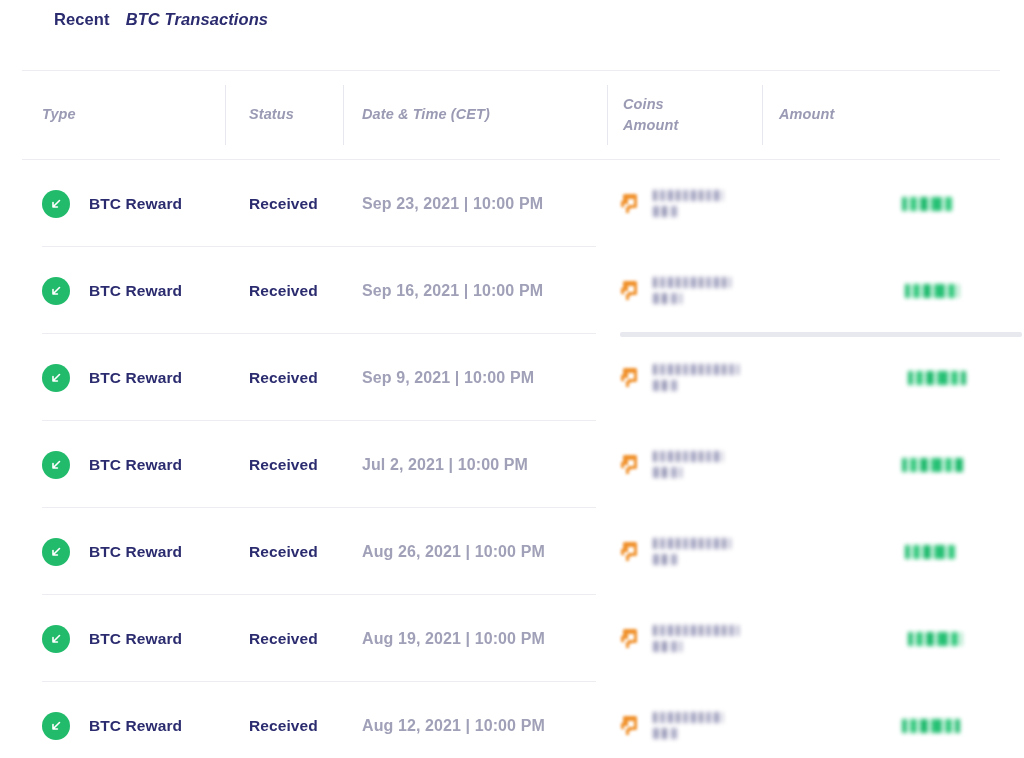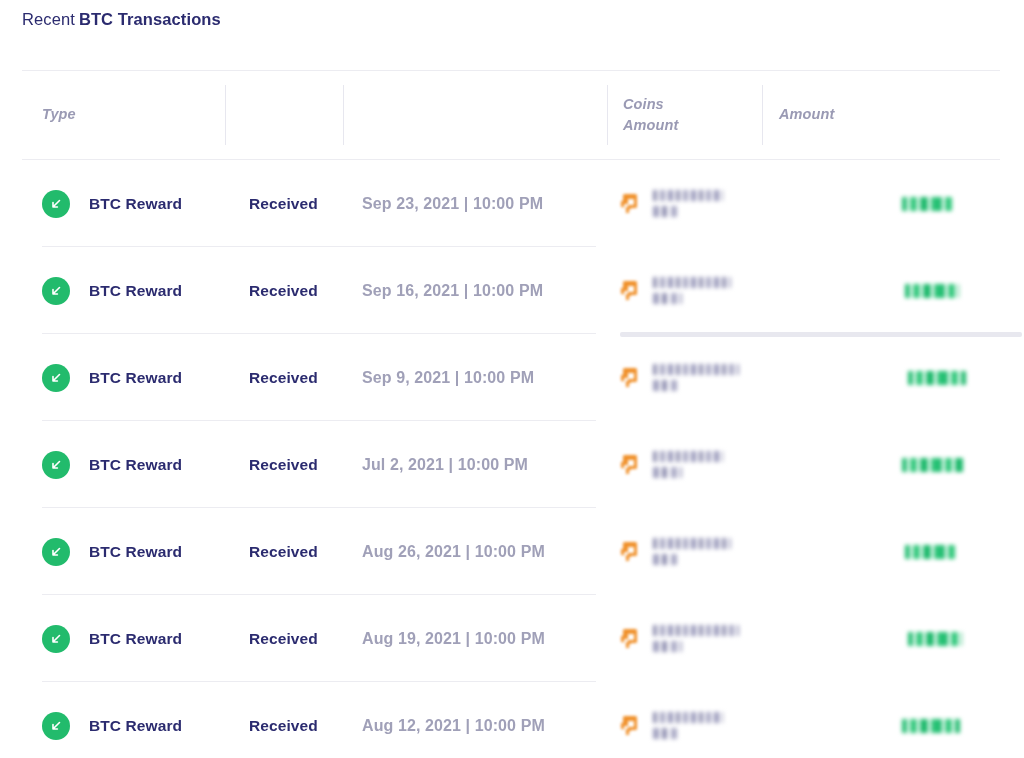--- a/index.html
+++ b/index.html
@@ -18,22 +18,22 @@
   
   .panel-title {
     position: absolute;
     left: 22px;
     top: 10px;
     font-size: 16.5px;
     letter-spacing: 0.1px;
     color: #2b2b6f;
     white-space: nowrap;
   }
-  .panel-title .light { font-weight: 400; }
-  .panel-title .bold  { font-weight: 700; margin-left: 4px; }
+  .panel-title .light { font-weight: 700; margin-left: 32px; }
+  .panel-title .bold  { font-weight: 700; margin-left: 16px; font-style: italic; }
 
   
   .table {
     position: absolute;
     left: 22px;
     top: 70px;
     width: 978px;
     border-top: 1px solid #ececf1;
   }
 
@@ -216,21 +216,23 @@
 
 <div class="panel-title">
   <span class="light">Recent</span><span class="bold">BTC Transactions</span>
 </div>
 
 <div class="table">
 
   <div class="thead">
     <div class="th th-type">Type</div>
     <div class="th-sep sep-1"></div>
+    <div class="th th-status">Status</div>
     <div class="th-sep sep-2"></div>
+    <div class="th th-date">Date &amp; Time (CET)</div>
     <div class="th-sep sep-3"></div>
     <div class="th th-coins">Coins
 Amount</div>
     <div class="th-sep sep-4"></div>
     <div class="th th-amount">Amount</div>
   </div>
 
   <div class="tbody" id="tbody">
       <div class="row">
         <div class="cell c-type">

